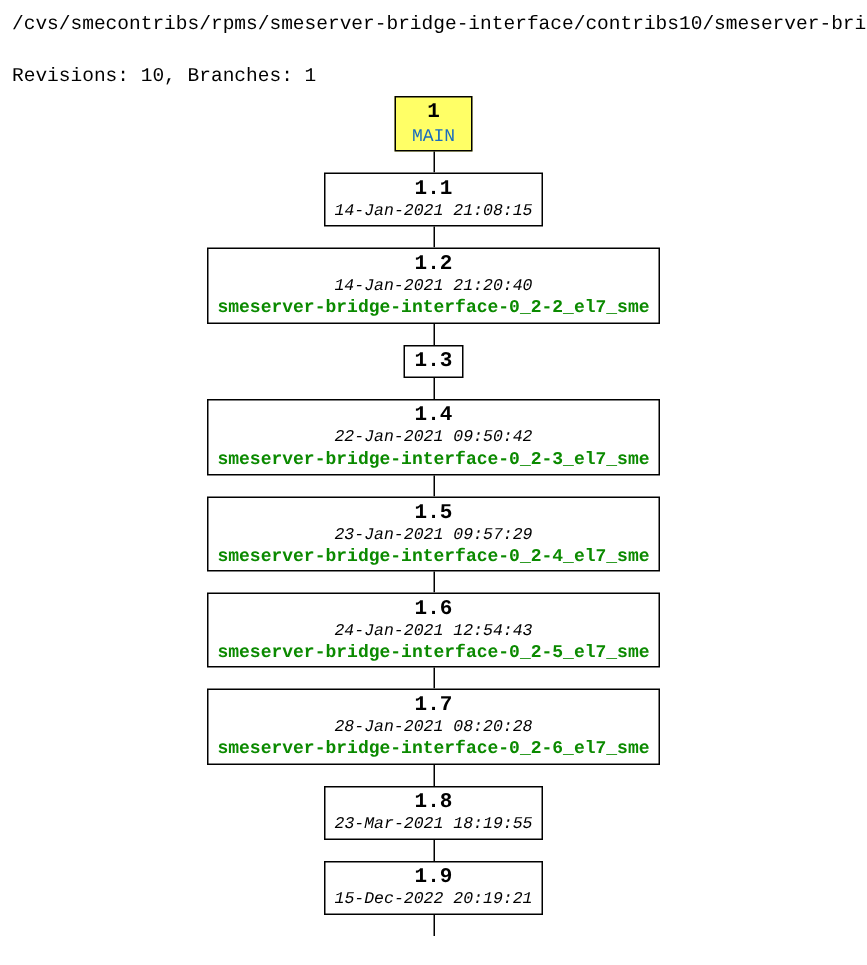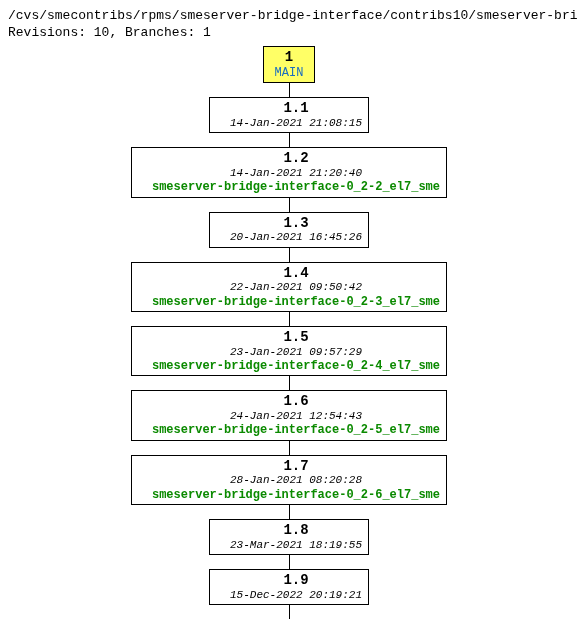--- a/index.html
+++ b/index.html
@@ -12,37 +12,37 @@
   }
   .page {
     padding: 8px;
   }
   .header-path {
     font-size: 13px;
     white-space: nowrap;
   }
   .header-meta {
     font-size: 13px;
-    margin-top: 2px;
+    margin-top: 20px;
   }
   .tree {
     display: flex;
     flex-direction: column;
     align-items: center;
     margin-top: 6px;
   }
   .connector {
     width: 0;
     height: 14px;
     border-left: 1px solid #000;
   }
   .node {
     border: 1px solid #000;
     text-align: center;
-    padding: 2px 6px 2px 20px;
+    padding: 2px 6px 2px 6px;
     line-height: 1.2;
     background: #fff;
   }
   .branch-node {
     background: #ffff66;
     min-width: 34px;
     padding: 2px 8px;
   }
   .branch-num {
     font-weight: bold;
@@ -87,21 +87,20 @@
       </div>
       <div class="connector"></div>
       <div class="node">
         <div class="rev-num">1.2</div>
         <div class="rev-date">14-Jan-2021 21:20:40</div>
         <span class="rev-tag">smeserver-bridge-interface-0_2-2_el7_sme</span>
       </div>
       <div class="connector"></div>
       <div class="node">
         <div class="rev-num">1.3</div>
-        <div class="rev-date">20-Jan-2021 16:45:26</div>
       </div>
       <div class="connector"></div>
       <div class="node">
         <div class="rev-num">1.4</div>
         <div class="rev-date">22-Jan-2021 09:50:42</div>
         <span class="rev-tag">smeserver-bridge-interface-0_2-3_el7_sme</span>
       </div>
       <div class="connector"></div>
       <div class="node">
         <div class="rev-num">1.5</div>

